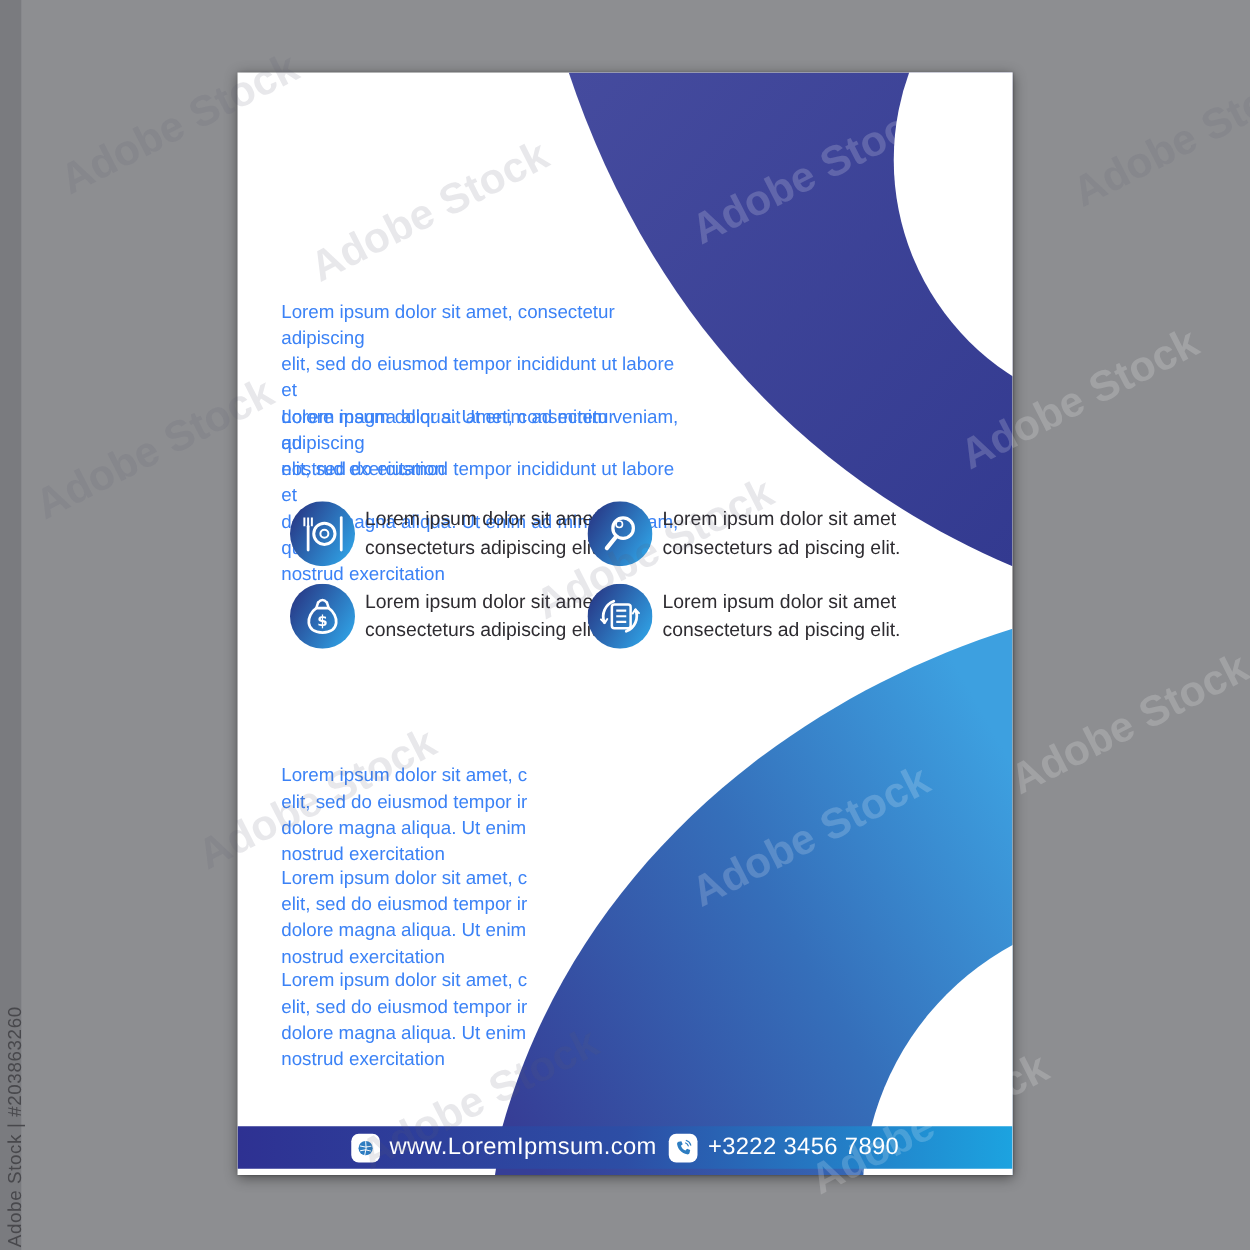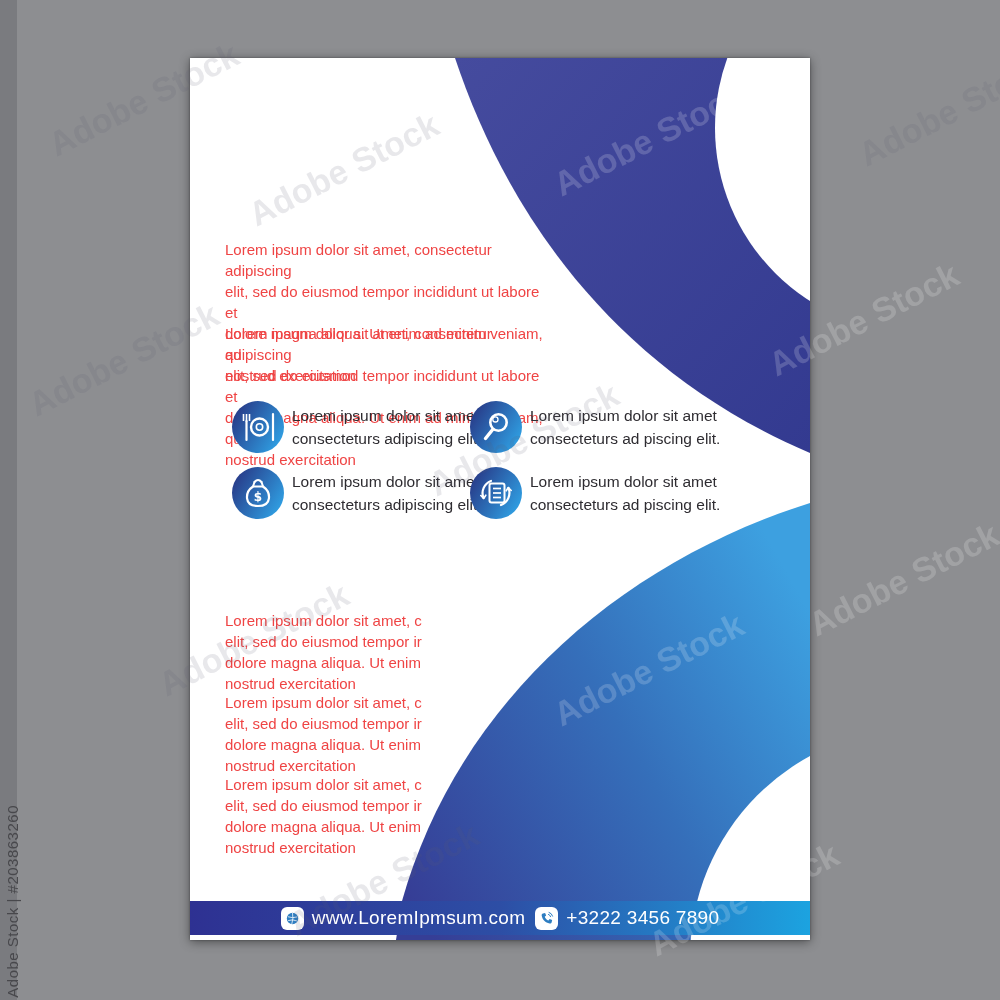--- a/index.html
+++ b/index.html
@@ -26,21 +26,21 @@
 
   
   .logo-block{position:absolute;left:340px;top:40px;width:180px;text-align:center;color:#ffffff;}
   .logo-mark{display:block;margin:0 auto;}
   .logo-company{font-family:"Liberation Serif", serif;font-size:18px;letter-spacing:3px;margin-top:4px;}
   .logo-tagline{display:flex;align-items:center;justify-content:center;margin-top:5px;}
   .logo-tagline .line{width:26px;height:1.5px;background:#ffffff;}
   .logo-tagline .txt{font-size:9px;font-weight:bold;letter-spacing:4px;margin:0 7px;}
 
   
-  .para{position:absolute;color:#ef4444;font-size:15px;line-height:21px;}
+  .para{position:absolute;color:#3b82f6;font-size:15px;line-height:21px;}
   .para span{display:block;}
   .p-intro-1{left:35px;top:166px;width:320px;}
   .p-intro-2{left:35px;top:250px;width:320px;}
   .p-low-1{left:35px;top:537px;width:230px;}
   .p-low-2{left:35px;top:619px;width:230px;}
   .p-low-3{left:35px;top:701px;width:230px;}
 
   
   .feature{position:absolute;display:flex;align-items:center;}
   .f-1{left:42px;top:343px;}

